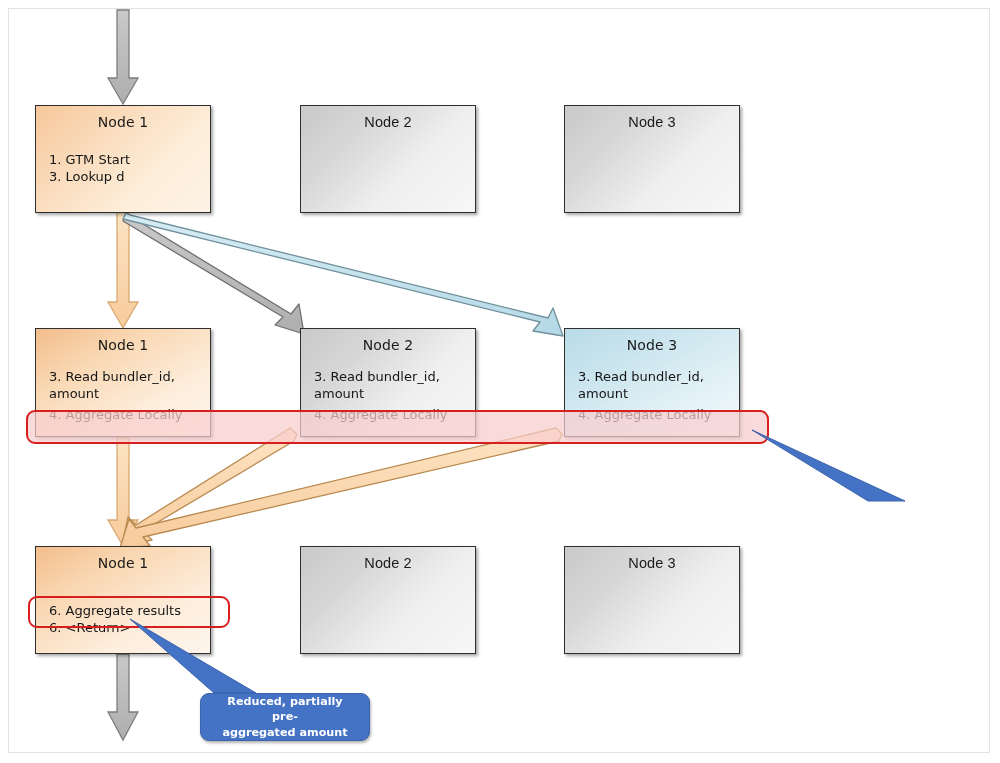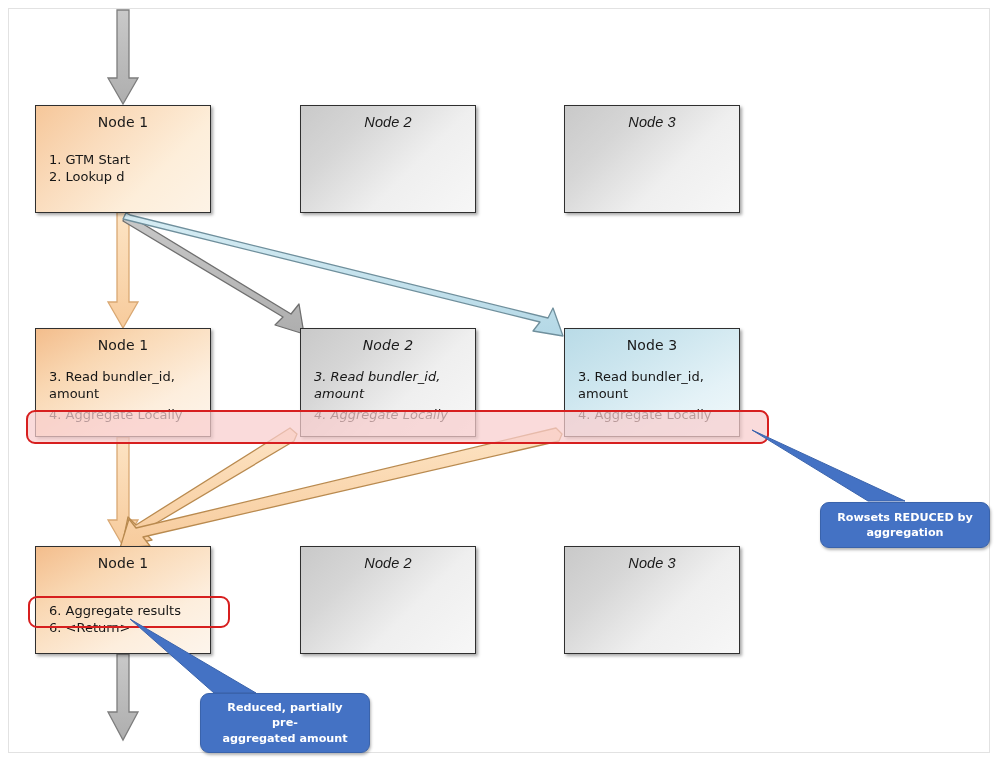--- a/index.html
+++ b/index.html
@@ -36,21 +36,20 @@
   .node .lines{
     font-family:"DejaVu Sans",sans-serif;
     font-size:13px;
     color:#161616;
     padding:0 13px;
     line-height:1.30;
   }
   .node .line{white-space:nowrap;}
   .grey{
     background:linear-gradient(135deg,#c9c9c9 0%,#d6d6d6 28%,#efefef 62%,#f7f7f7 100%);
-    font-style:italic;
   }
   .orange{
     background:linear-gradient(135deg,#f6c79a 0%,#fadcbd 35%,#fdeeda 68%,#fdf3e6 100%);
   }
   .orange2{
     background:linear-gradient(150deg,#f3bd8c 0%,#f9d7b2 30%,#fdeedd 70%,#fdf5ec 100%);
   }
   .blue{
     background:linear-gradient(150deg,#b9dbe7 0%,#cbe5ee 32%,#e4f2f7 70%,#f1f9fb 100%);
   }
@@ -142,21 +141,21 @@
 
     <g>
       <path d="M117,654 L129,654 L129,712 L138,712 L123,740 L108,712 L117,712 Z" fill="url(#gGrey)" stroke="#7d7d7d" stroke-width="1.3"></path>
     </g>
   </svg>
 
   <div class="node detail orange" style="left:35px;top:105px;width:176px;height:108px;">
     <div class="title">Node 1</div>
     <div class="lines" style="padding-top:22px;">
       <div class="line">1. GTM Start</div>
-      <div class="line">2. Lookup d</div>
+      <div class="line">3. Lookup d</div>
     </div>
   </div>
 
   <div class="node plain grey" style="left:300px;top:105px;width:176px;height:108px;">
     <div class="title">Node 2</div>
   </div>
 
   <div class="node plain grey" style="left:564px;top:105px;width:176px;height:108px;">
     <div class="title">Node 3</div>
   </div>
@@ -206,27 +205,21 @@
     <div class="title">Node 3</div>
   </div>
 
   <div class="redring" style="left:28px;top:596px;width:202px;height:32px;"></div>
 
   <svg class="layer" viewBox="0 0 1000 763">
     <path d="M752,430 L905,501 L868,501 Z" fill="#4472c4" stroke="#3a63ab" stroke-width="1"></path>
     <path d="M130,619 L256,693 L214,693 Z" fill="#4472c4" stroke="#3a63ab" stroke-width="1"></path>
   </svg>
 
-  <div class="callout" style="left:820px;top:502px;width:170px;height:46px;">
-    <span>
-      <span>Rowsets REDUCED by</span>
-      <span>aggregation</span>
-    </span>
-  </div>
-
-  <div class="callout" style="left:200px;top:693px;width:170px;height:60px;">
+
+  <div class="callout" style="left:200px;top:693px;width:170px;height:48px;">
     <span>
       <span>Reduced,  partially pre-</span>
       <span>aggregated amount</span>
     </span>
   </div>
 
 </div>
 
 </body></html>

